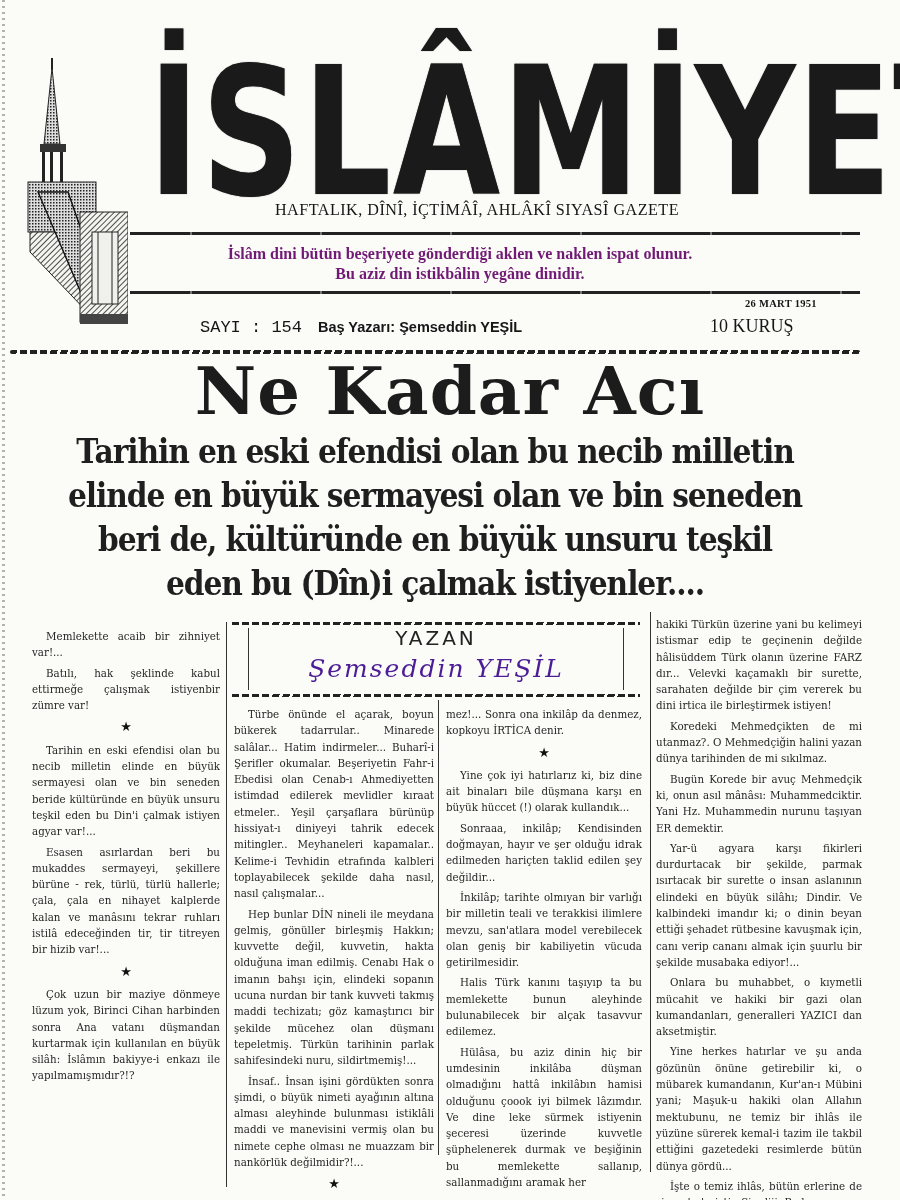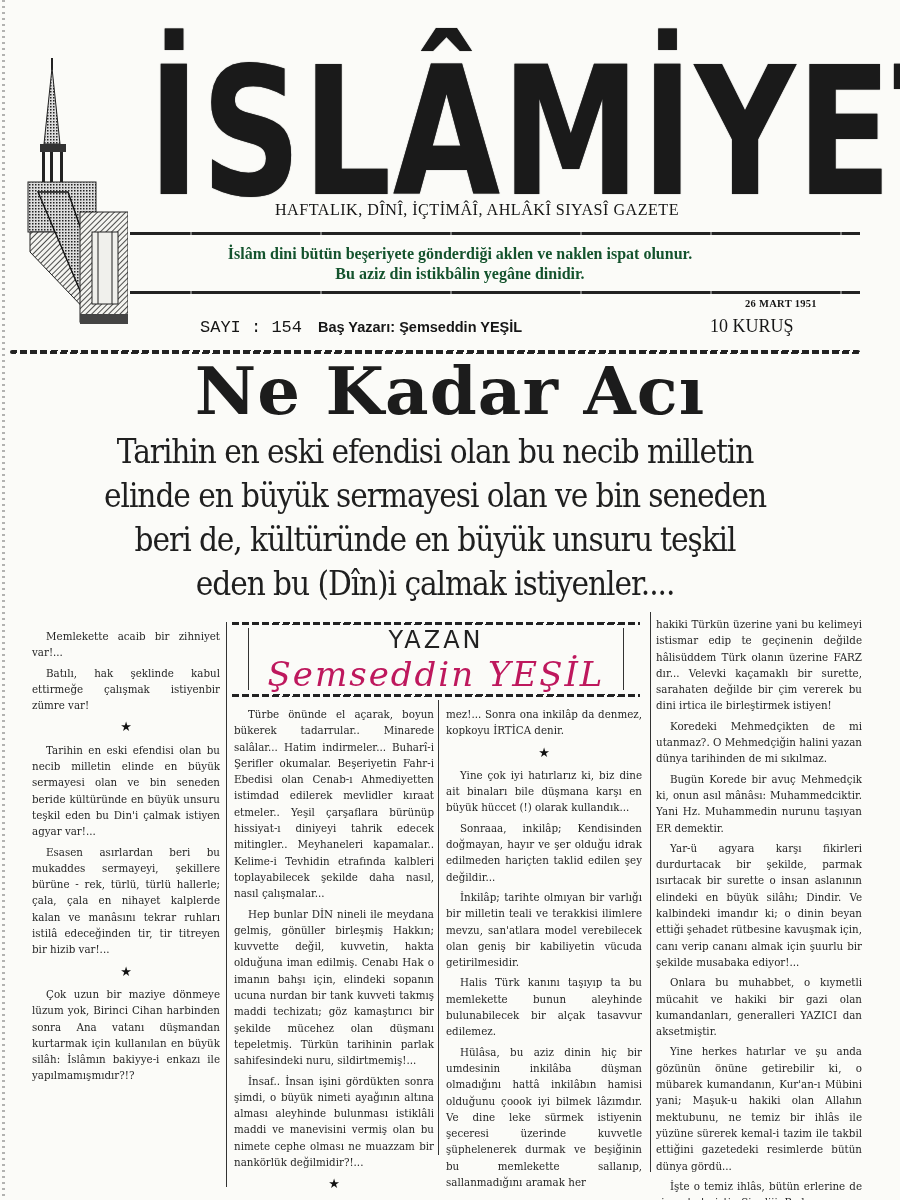--- a/index.html
+++ b/index.html
@@ -27,21 +27,21 @@
     left:230px; top:200px; width:520px; text-align:center;
     font-family:"Liberation Serif", serif; font-size:17px; letter-spacing:.5px;
     transform:scaleX(.95); transform-origin:left top; white-space:nowrap;
   }
   .rule { height:3px; background:repeating-linear-gradient(to right,#222 0 60px,#777 60px 62px,#222 62px 130px); }
   .rule1 { left:130px; top:232px; width:730px; }
   .rule2 { left:130px; top:291px; width:730px; }
   .motto {
     left:150px; top:244px; width:620px; text-align:center;
     font-family:"Liberation Serif", serif; font-size:16px; line-height:20px; font-weight:bold;
-    color:#14532d;
+    color:#701a75;
   }
   .date { left:745px; top:298px; font-family:"Liberation Serif", serif; font-weight:bold; font-size:10.5px; letter-spacing:.3px; }
   .issue { left:200px; top:318px; font-family:Liberation Mono, monospace; font-size:17px; }
   .chief { left:318px; top:319px; font-family:Liberation Sans, sans-serif; font-weight:bold; font-size:14.5px; }
   .price { left:710px; top:316px; font-family:"Liberation Serif", serif; font-size:18px; }
   .wavy {
     height:4px;
     background:repeating-linear-gradient(100deg,#222 0 7px,transparent 7px 10px);
     border-radius:2px;
   }
@@ -49,21 +49,21 @@
 
   
   .headline {
     left:0; top:352px; width:900px; text-align:center;
     font-family:"DejaVu Serif", serif; font-weight:bold; font-size:66px; line-height:78px;
     letter-spacing:1px; color:#1c1c1c;
     transform:scaleX(1.02);
   }
   .subhead {
     left:0; top:430px; width:870px; text-align:center;
-    font-family:"DejaVu Serif", serif; font-weight:normal;
+    font-family:"DejaVu Serif", serif; font-weight:bold;
     font-size:33px; line-height:44px; letter-spacing:-1.2px; color:#1f1f1f;
   }
   .subhead .ln { display:block; white-space:nowrap; transform:scaleX(.9); }
 
   
   .col { font-family:"DejaVu Serif", serif; font-size:10.3px; line-height:16.3px;
     text-align:justify; color:#262626; }
   .col p { margin:0 0 4px 0; text-indent:14px; }
   .col p.noindent { text-indent:0; }
   .col .star { text-align:center; text-indent:0; font-size:13px; margin:6px 0 6px 0; color:#111; }
@@ -80,23 +80,23 @@
   .yazan-box { left:232px; top:622px; width:408px; height:74px; }
   .yazan-box .wtop, .yazan-box .wbot {
     position:absolute; left:0; width:408px; height:3px;
     background:repeating-linear-gradient(100deg,#222 0 7px,transparent 7px 10px);
   }
   .yazan-box .wtop { top:0; }
   .yazan-box .wbot { top:72px; }
   .yazan-box .vl, .yazan-box .vr { position:absolute; top:6px; width:1px; height:62px; background:#333; }
   .yazan-box .vl { left:16px; } .yazan-box .vr { right:16px; }
   .yazan-label { position:absolute; left:0; top:4px; width:408px; text-align:center;
-    font-family:"DejaVu Sans", sans-serif; font-size:24px; letter-spacing:3px; color:#222; }
+    font-family:"DejaVu Sans", sans-serif; font-size:20px; letter-spacing:3px; color:#222; }
   .yazan-name { position:absolute; left:0; top:32px; width:408px; text-align:center;
-    font-family:"DejaVu Serif", serif; font-style:italic; font-size:34px; letter-spacing:2px; color:#be185d; }
+    font-family:"DejaVu Serif", serif; font-style:italic; font-size:25px; letter-spacing:2px; color:#4c1d95; }
 </style>
 </head>
 <body>
 
 <div class="abs scan-edge"></div>
 
 <div class="abs minaret">
   <svg width="120" height="285" viewBox="0 0 120 285">
     <defs>
       <pattern id="hatch" width="4" height="4" patternUnits="userSpaceOnUse" patternTransform="rotate(45)">

